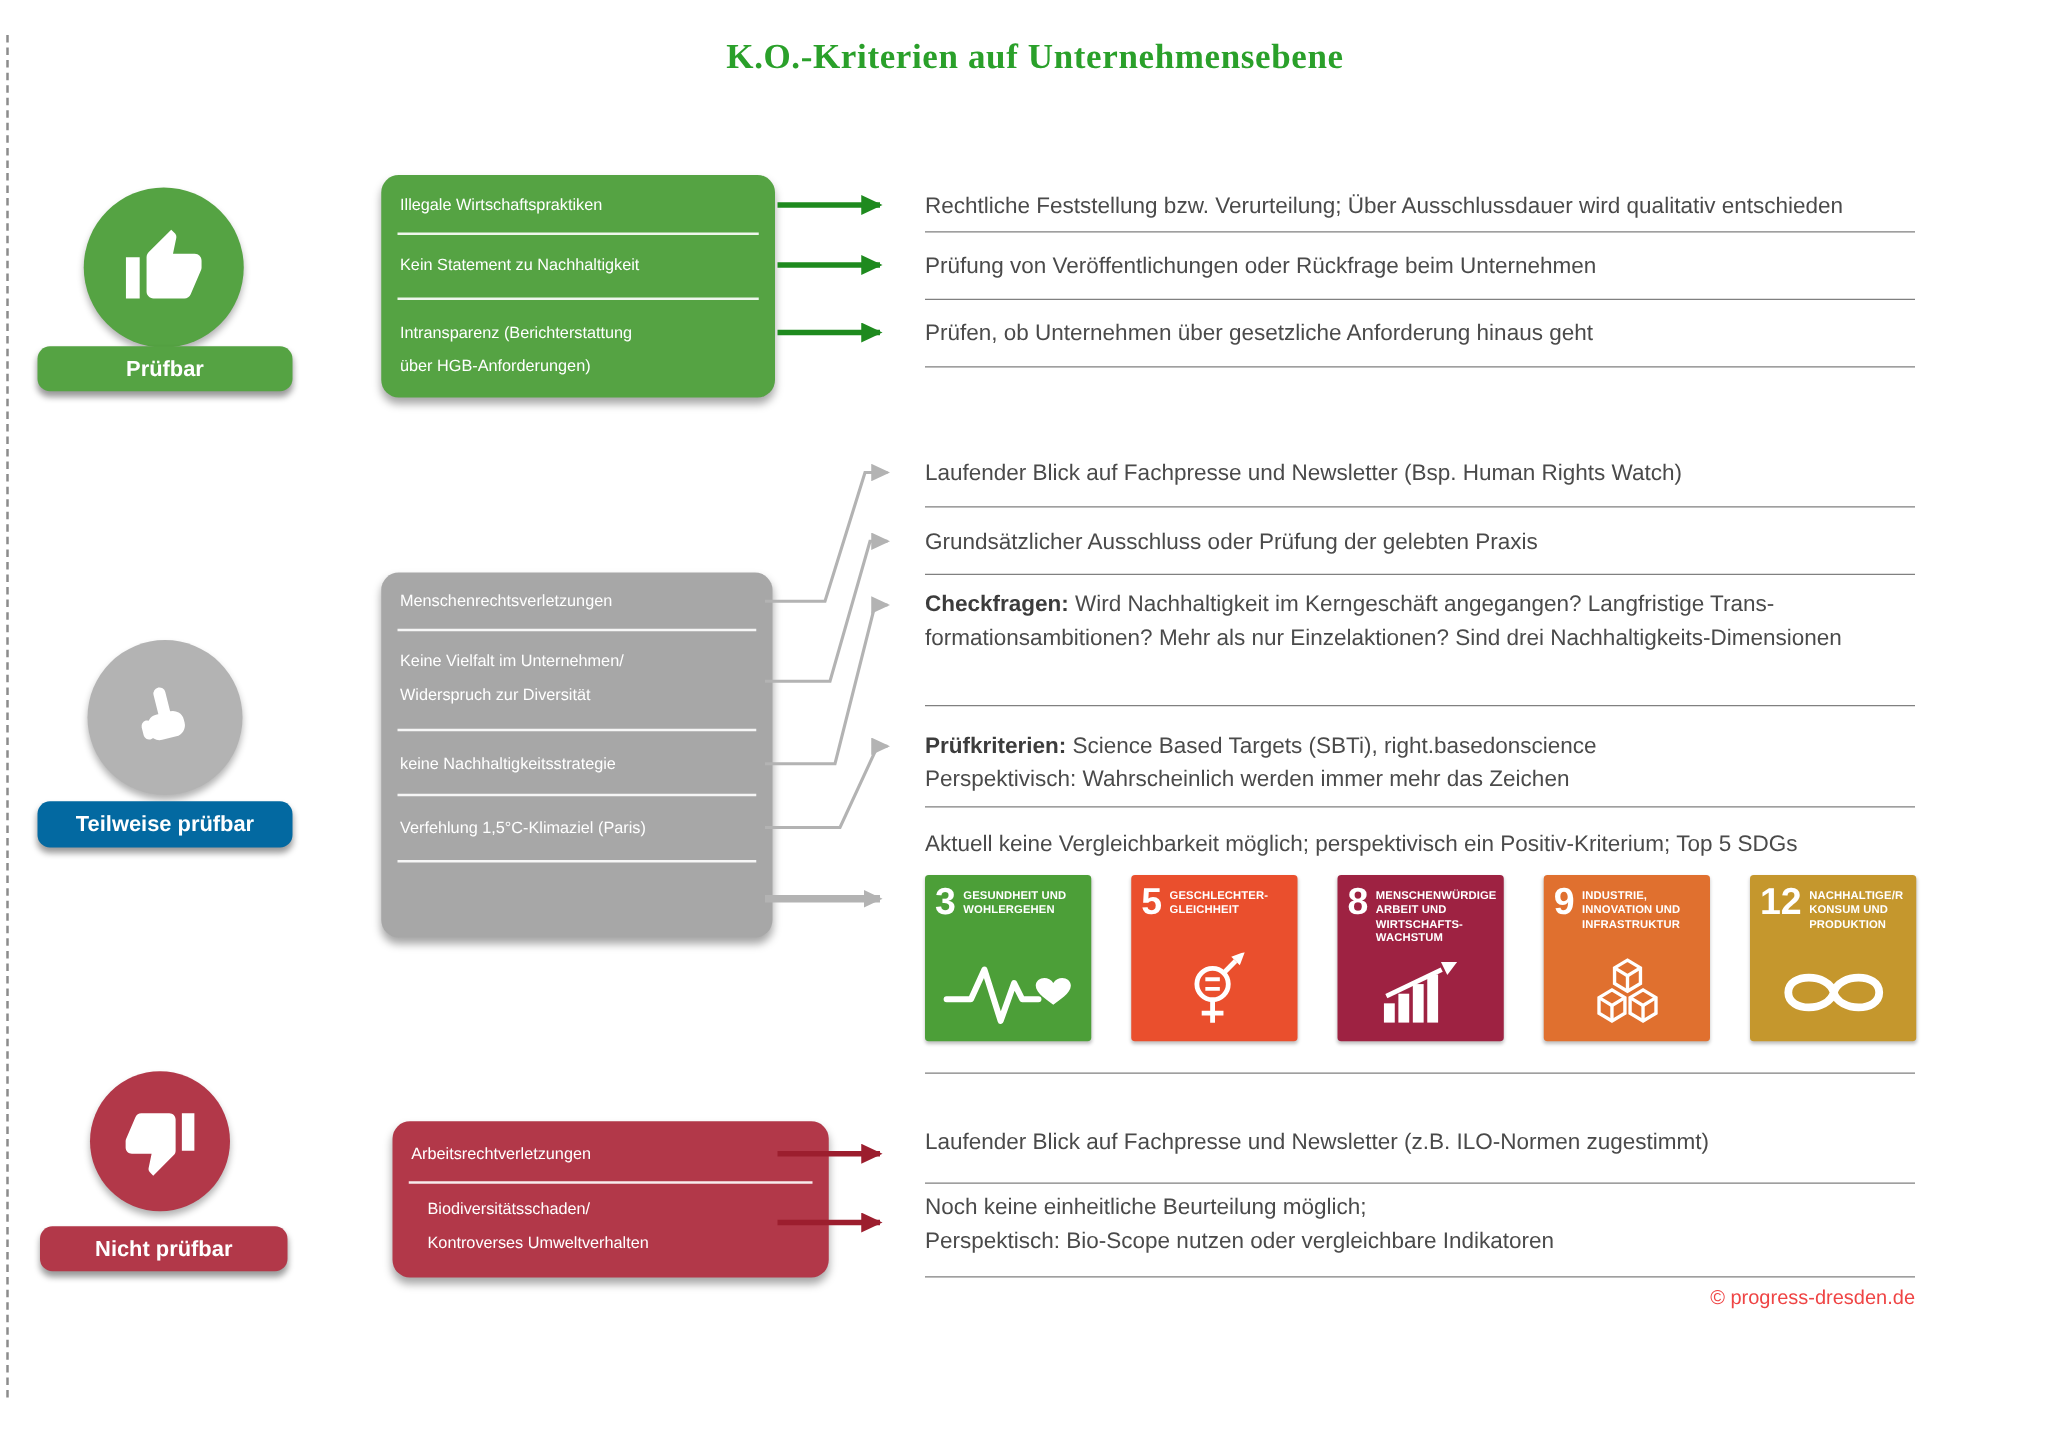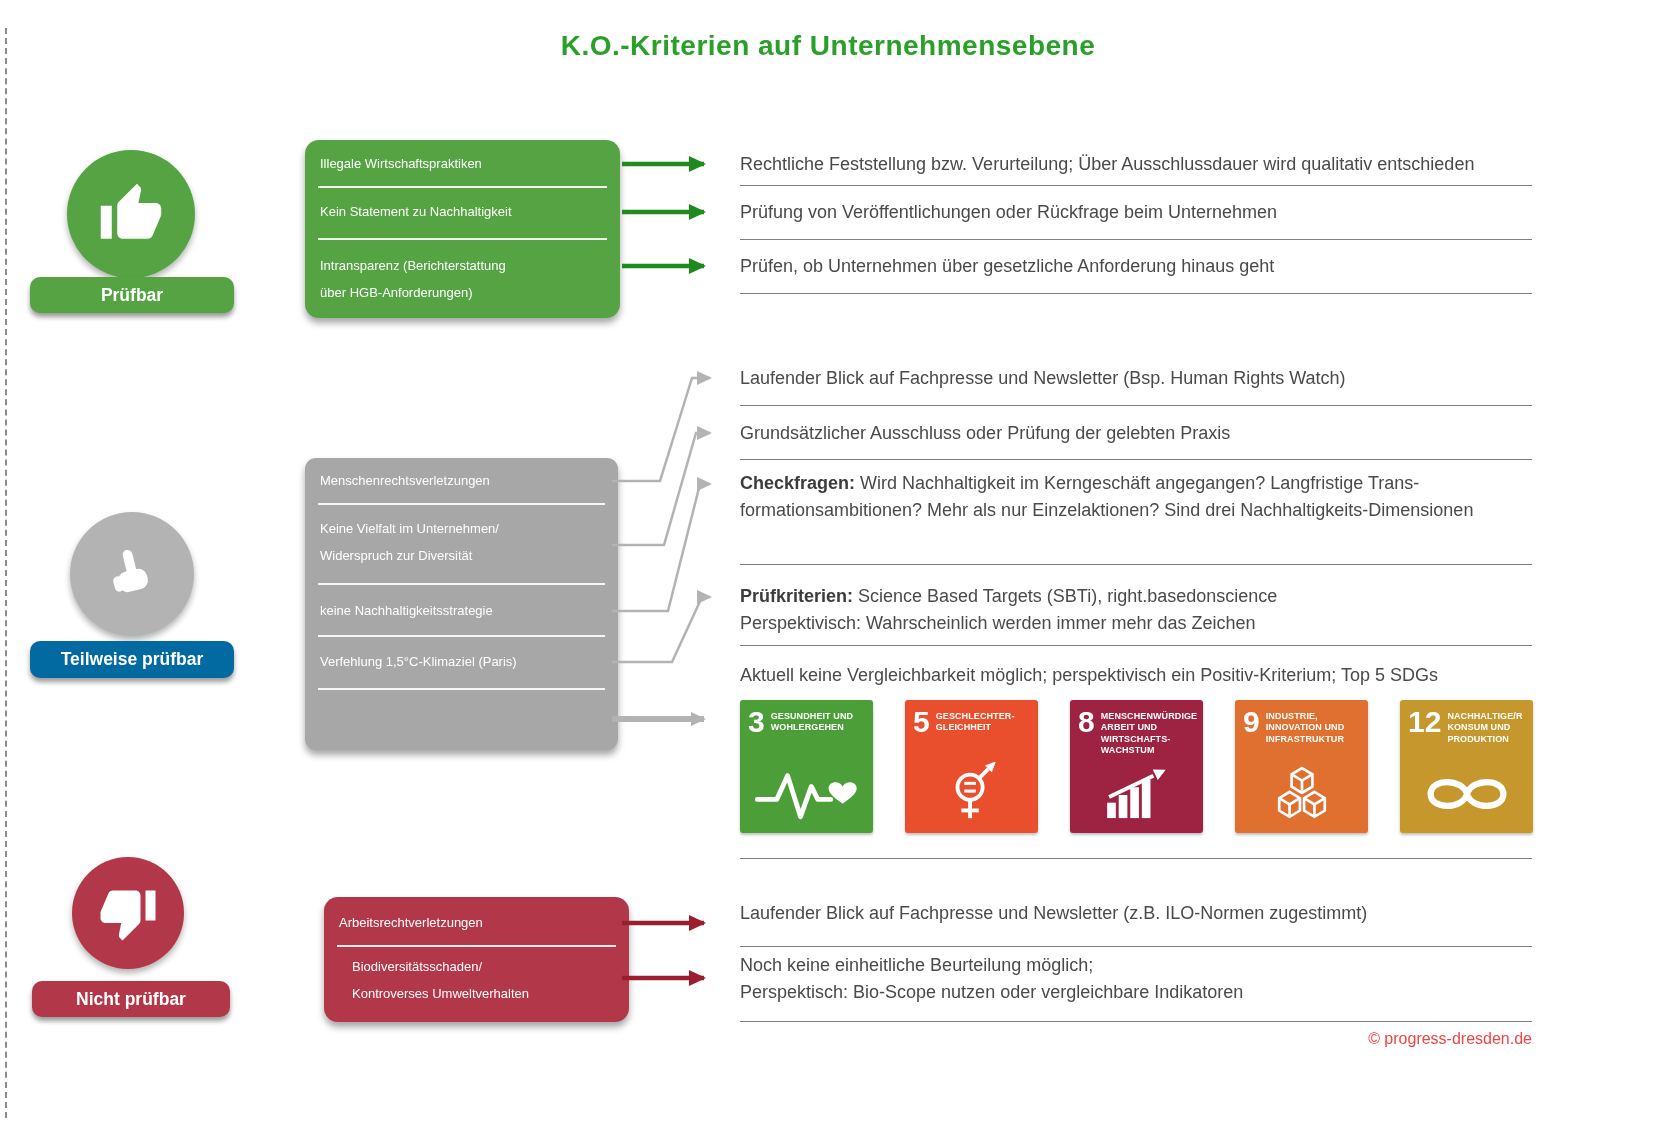--- a/index.html
+++ b/index.html
@@ -1,25 +1,25 @@
 <!DOCTYPE html>
 <html><head>
 <meta charset="utf-8">
 <style>
   html,body{margin:0;padding:0;background:#fff;}
   .canvas{position:relative;width:1656px;height:1146px;background:#ffffff;
           font-family:"Liberation Sans",sans-serif;overflow:hidden;}
   .edge-dash{position:absolute;left:5px;top:28px;height:1090px;border-left:2px dashed #8c8c8c;}
   .title{position:absolute;left:0;top:30px;width:1656px;text-align:center;
-         font-size:28px;font-weight:bold;color:#2aa02a;letter-spacing:.5px;}
+         font-size:28px;font-weight:bold;color:#2aa02a;letter-spacing:.5px;font-family:Liberation Serif, serif;}
 
   
   .cbox{position:absolute;border-radius:14px;box-shadow:0 5px 7px rgba(0,0,0,.35);}
   .green-bg{background:#55a343;}
-  .gray-bg{background:#a7a7a7;border-radius:11px;}
+  .gray-bg{background:#a7a7a7;}
   .red-bg{background:#b23849;}
   .crit{position:absolute;left:15px;right:12px;color:#fff;font-size:13px;
         line-height:36px;white-space:pre-line;}
   .crit.two{line-height:27px;padding-top:5px;}
   .bdiv{position:absolute;left:13px;right:13px;border-top:2px solid rgba(255,255,255,.9);}
 
   
   .circle{position:absolute;border-radius:50%;display:flex;align-items:center;
           justify-content:center;box-shadow:0 4px 6px rgba(0,0,0,.3);}
   .pill{position:absolute;border-radius:10px;color:#fff;font-weight:bold;font-size:17.5px;
@@ -252,21 +252,21 @@
     <svg width="60" height="60" viewBox="0 0 24 24">
       <g transform="rotate(180 12 12)">
         <path fill="#fff" d="M1 21h4V9H1v12zM23 10c0-1.1-.9-2-2-2h-6.31l.95-4.57.03-.32c0-.41-.17-.79-.44-1.06L14.17 1 7.58 7.59C7.22 7.95 7 8.45 7 9v10c0 1.1.9 2 2 2h9c.83 0 1.54-.5 1.84-1.22l3.02-7.05c.09-.23.14-.47.14-.73v-2z"></path>
       </g>
     </svg>
   </div>
   <div class="pill red-bg" style="left:32px;top:981px;width:198px;height:36px;">
     <span>Nicht prüfbar</span>
   </div>
 
-  <div class="cbox red-bg" style="left:324px;top:897px;width:305px;height:125px;">
+  <div class="cbox red-bg" style="left:314px;top:897px;width:349px;height:125px;">
     <div class="crit" style="top:8px;height:36px;">Arbeitsrechtverletzungen</div>
     <div class="bdiv" style="top:48px;"></div>
     <div class="crit two" style="top:51px;margin-left:13px;">Biodiversitätsschaden/
 Kontroverses Umweltverhalten</div>
   </div>
 
   <div class="rtext" style="top:900px;">Laufender Blick auf Fachpresse und Newsletter (z.B. ILO-Normen zugestimmt)</div>
   <div class="sep" style="top:946px;"></div>
   <div class="rtext" style="top:952px;line-height:27px;">
     <div>Noch keine einheitliche Beurteilung möglich;</div>

